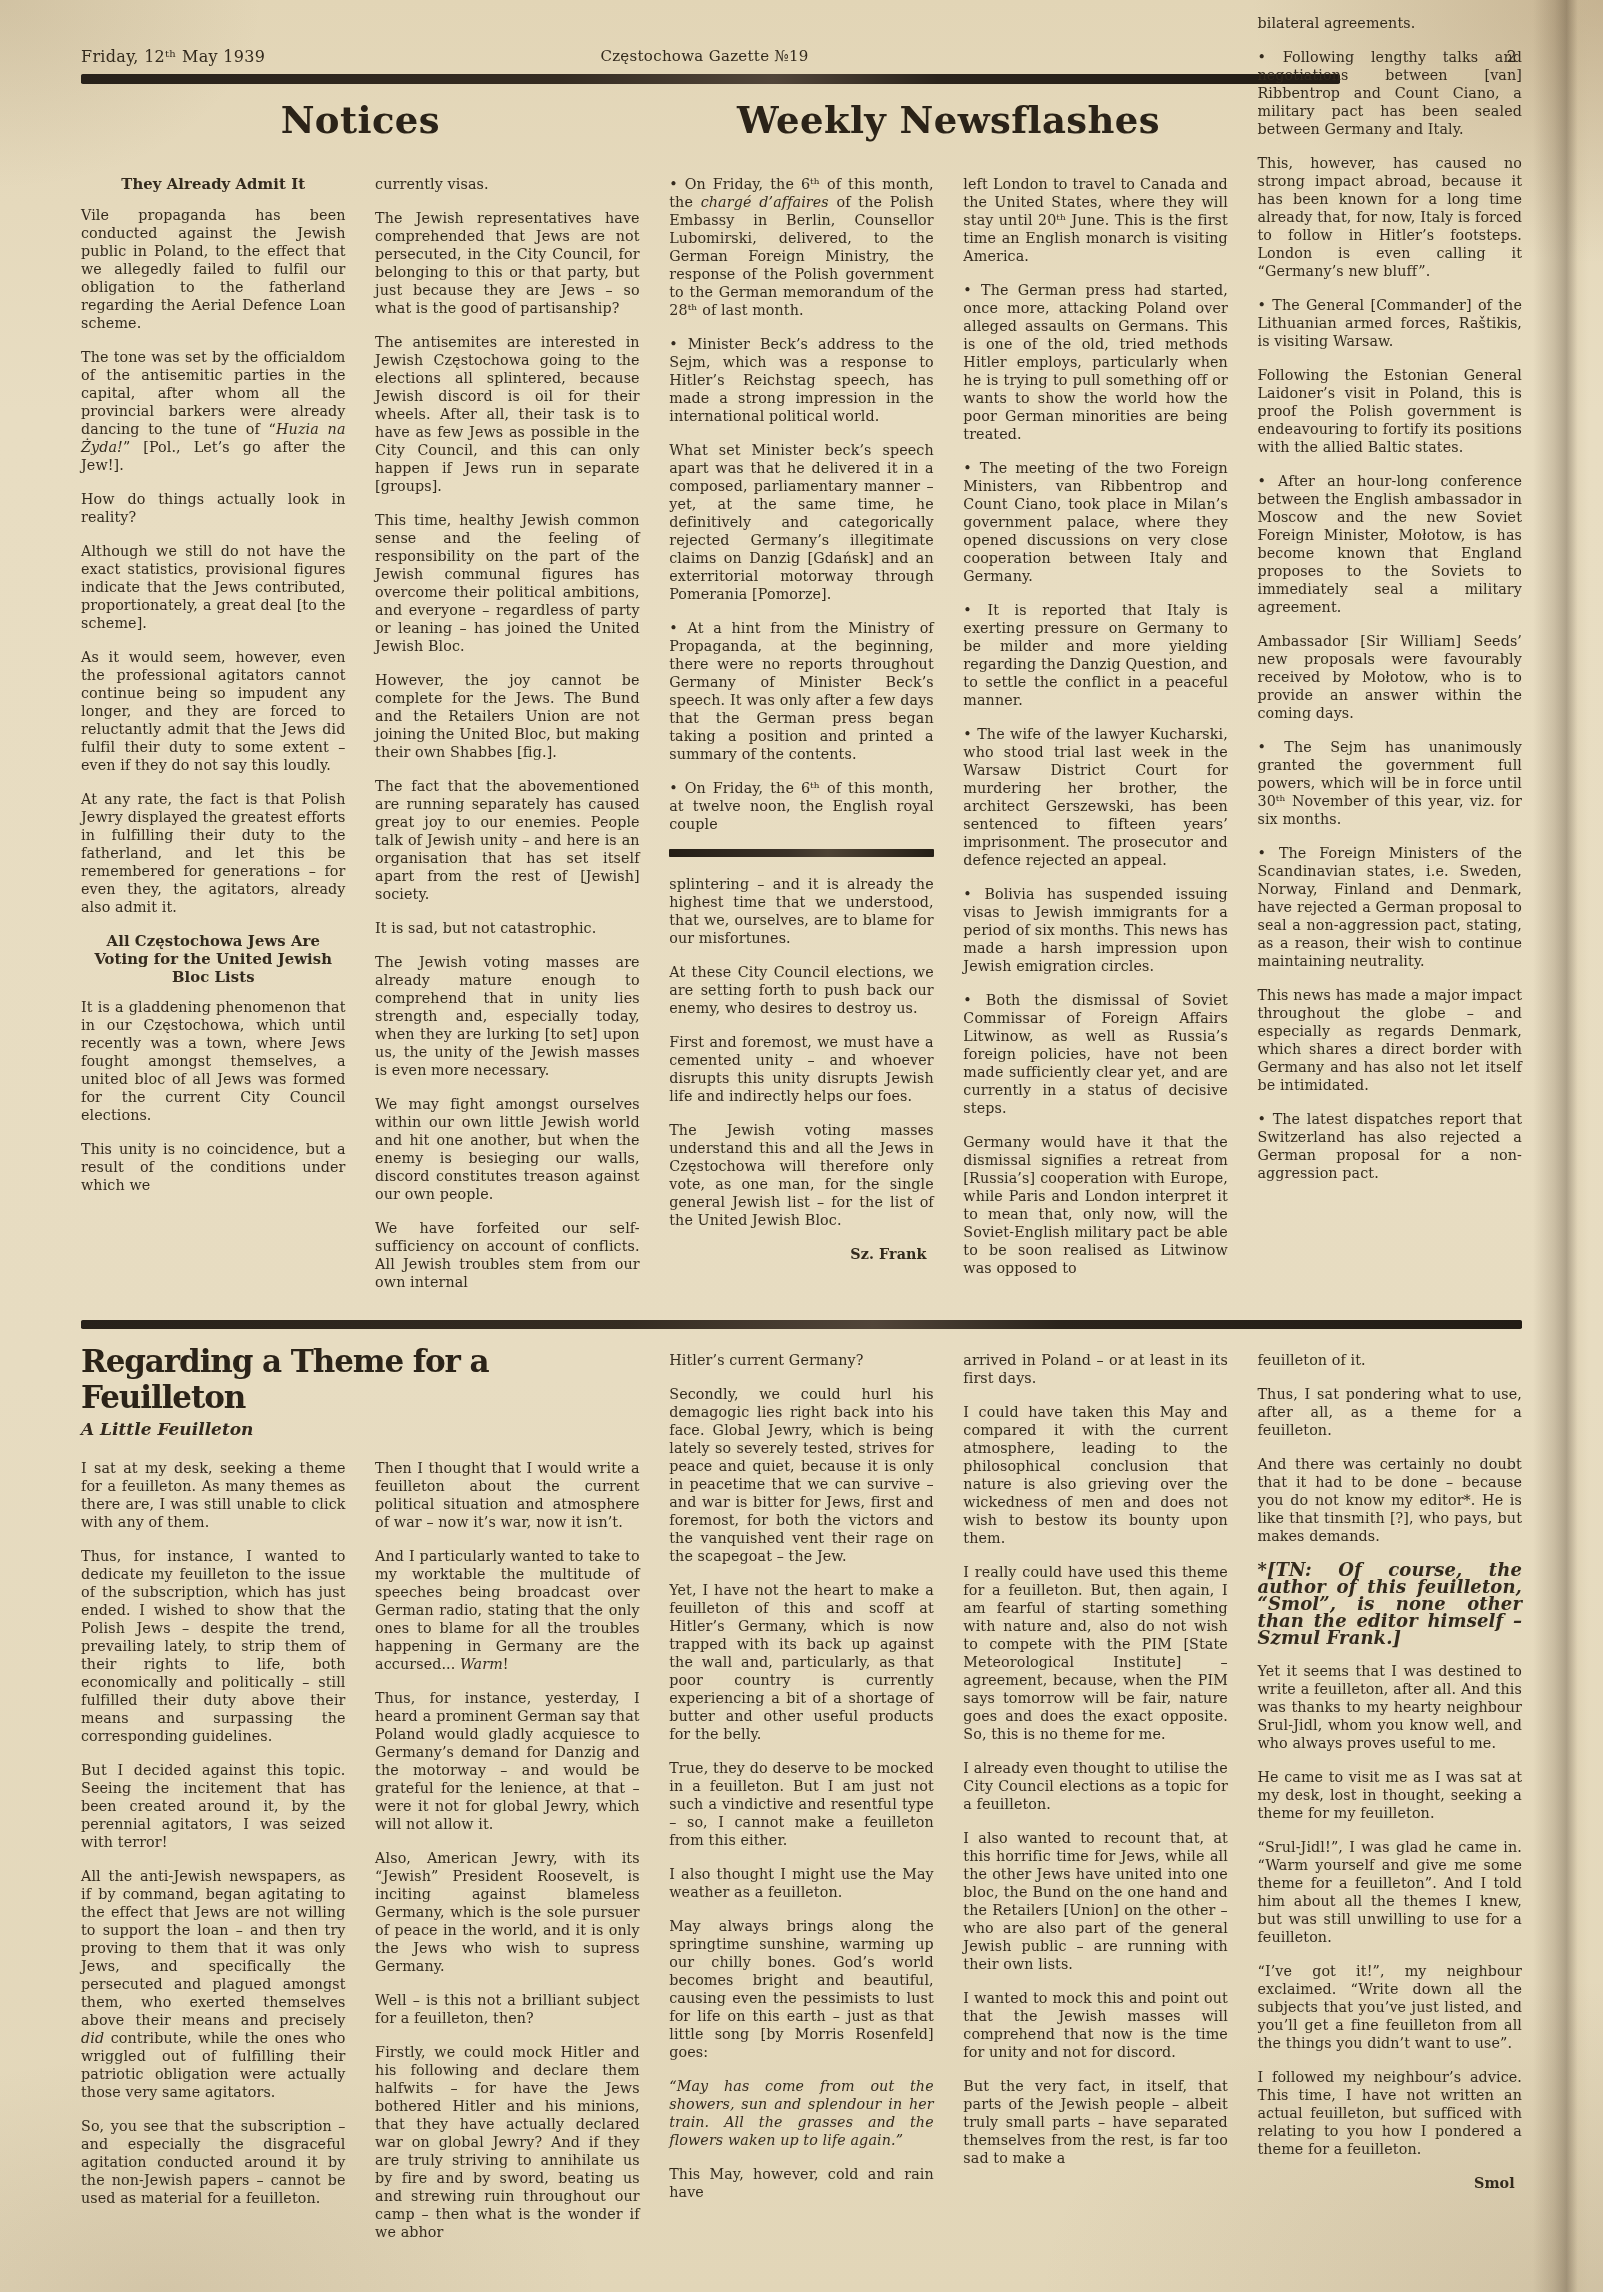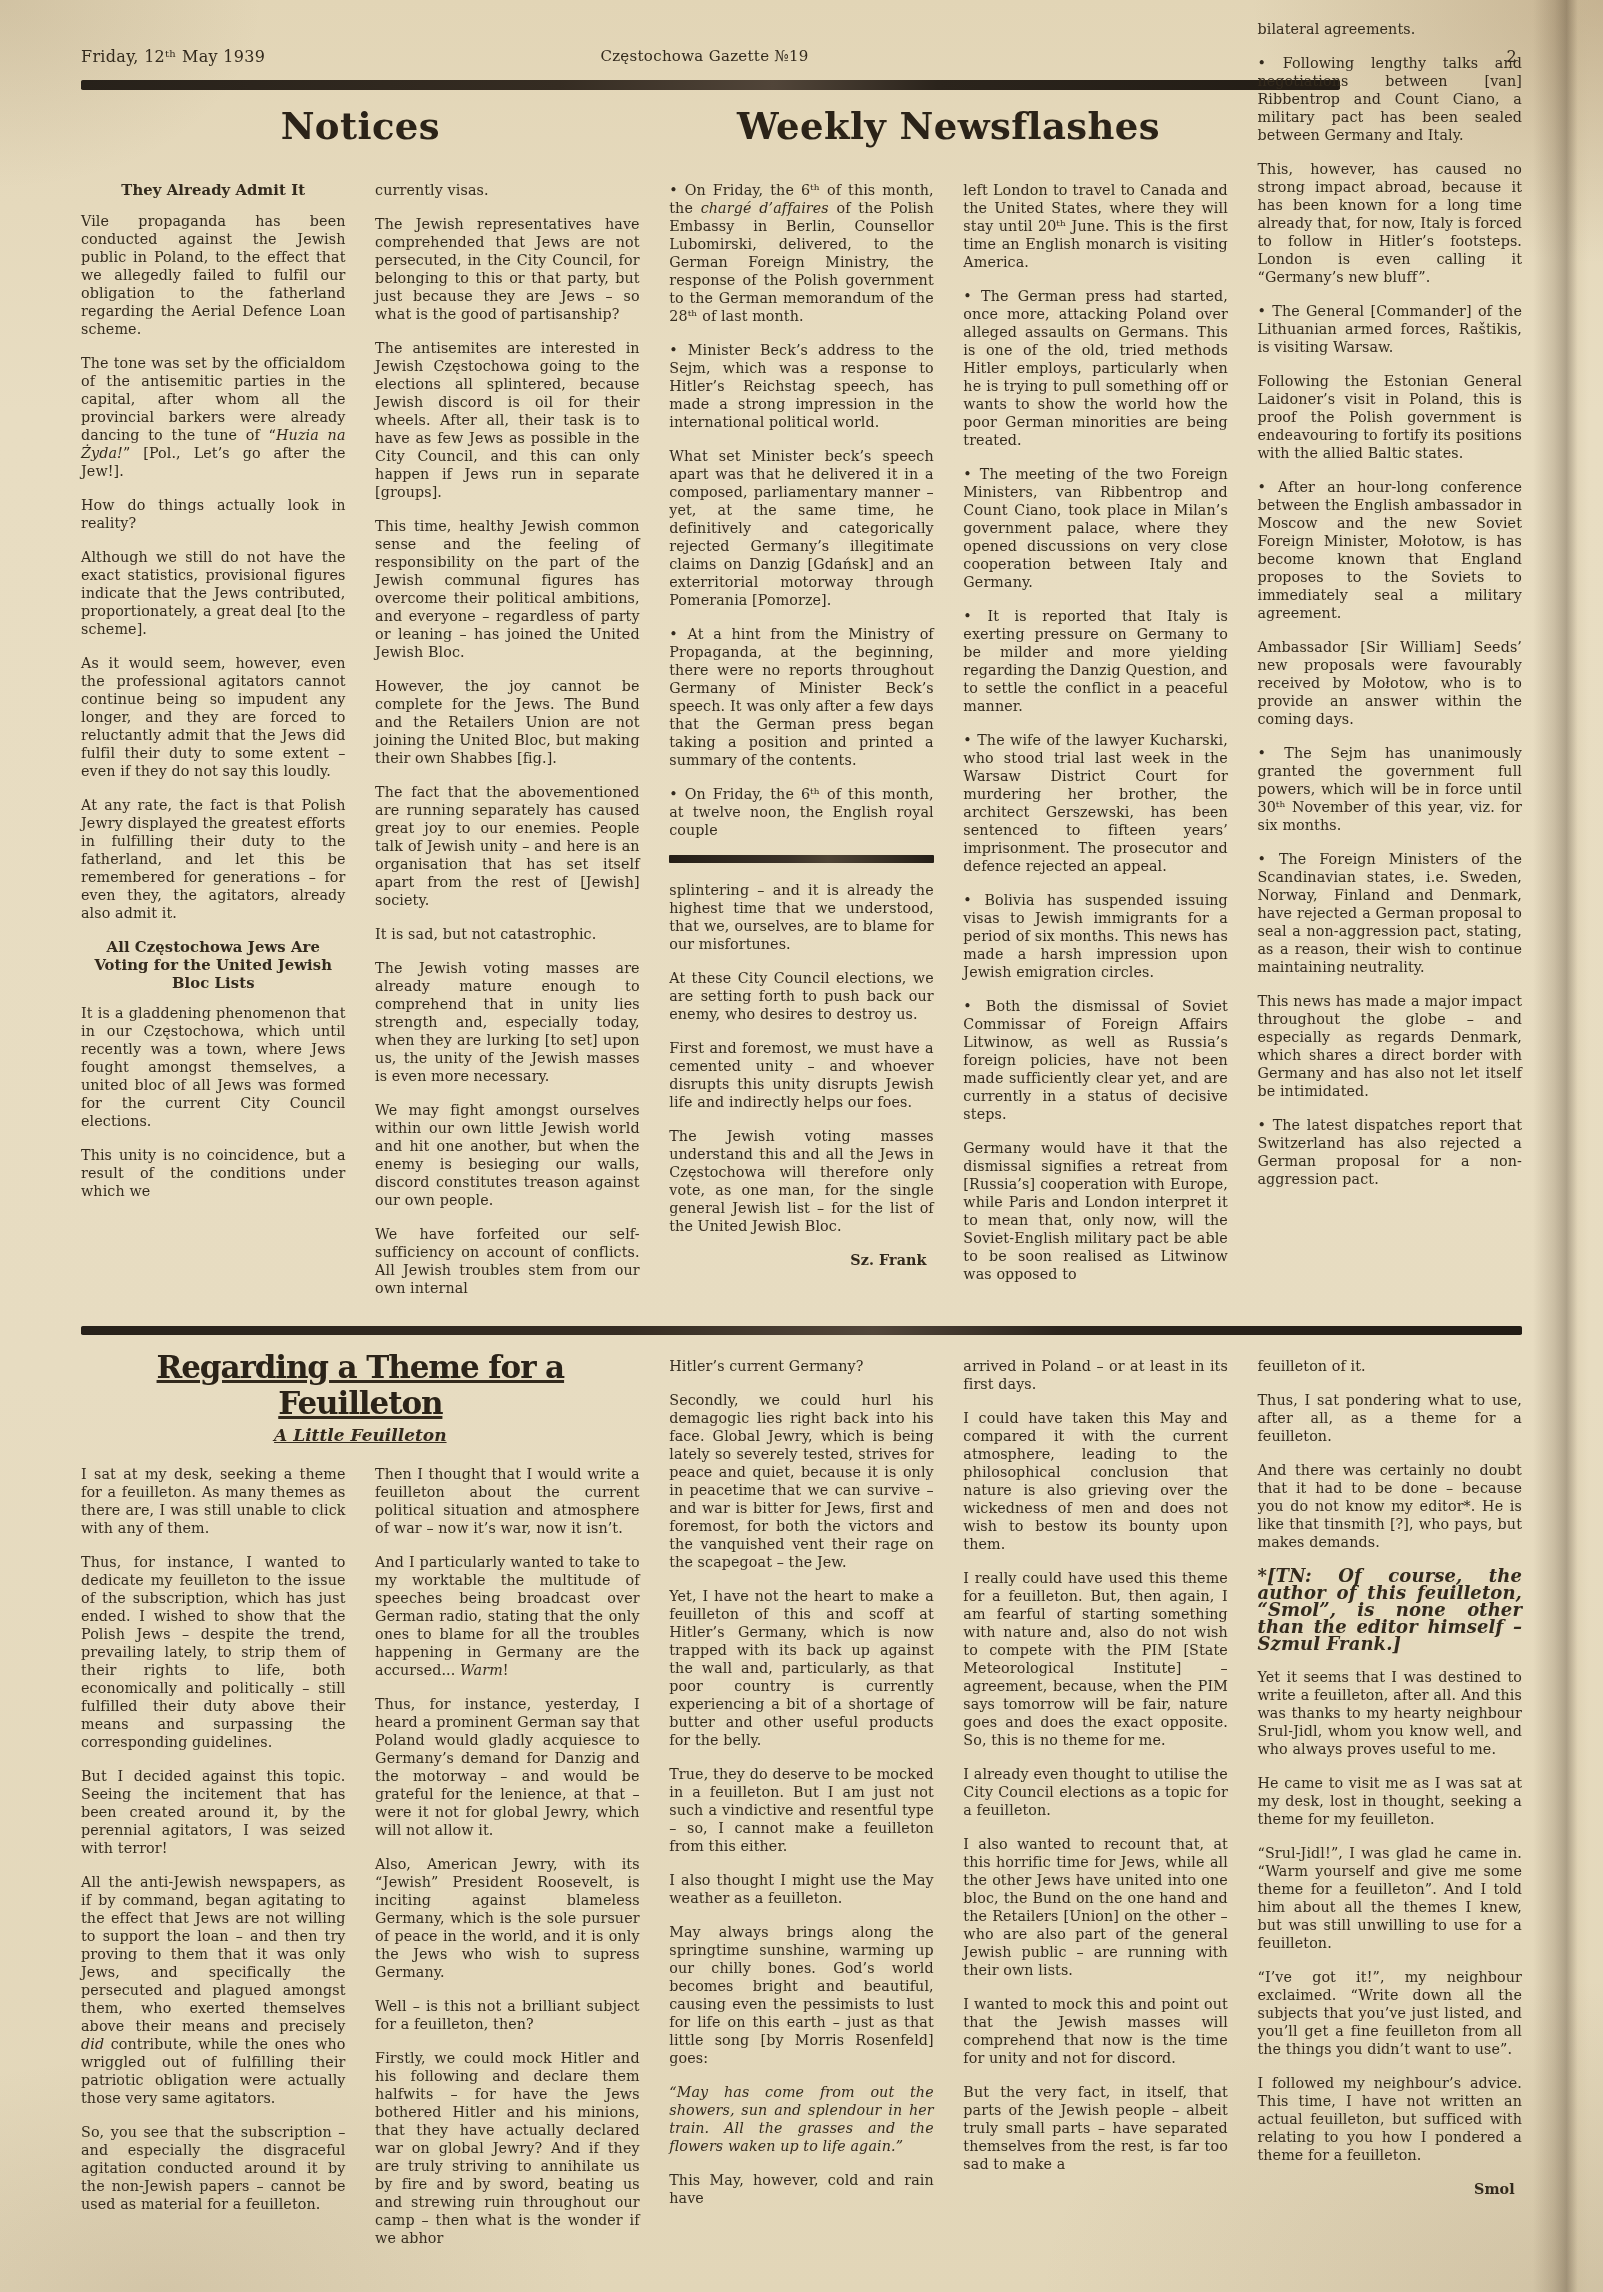--- a/index.html
+++ b/index.html
@@ -16,32 +16,32 @@
       radial-gradient(ellipse 806px 448px at 100% 100%, rgba(125,100,68,0.18), rgba(125,100,68,0) 70%),
       linear-gradient(180deg,#e2d5b6 0%, #e8ddc2 18%, #e7dcc1 60%, #e2d6b8 100%);
     font-family:"DejaVu Serif","Liberation Serif",serif;
     color:#332a1d;
   }
   
   .page::after{
     content:"";position:absolute;top:0;bottom:0;right:14.3px;width:56px;pointer-events:none;
     background:linear-gradient(90deg, rgba(88,68,45,0) 0%, rgba(88,68,45,0.20) 38%, rgba(64,48,30,0.34) 60%, rgba(196,178,142,0.18) 80%, rgba(88,68,45,0) 100%);
   }
-  .masthead{display:flex;align-items:baseline;height:27px;margin-bottom:6px;position:relative;gap:33px;}
+  .masthead{display:flex;align-items:baseline;height:27px;margin-bottom:0;position:relative;gap:33px;}
   .masthead .date{font-size:16px;letter-spacing:0.3px;}
   .masthead .gazette{position:absolute;left:0;right:0;text-align:center;font-size:15px;transform:translateX(-97px);letter-spacing:0.3px;}
   .masthead .pagenum{margin-left:auto;font-size:16px;padding-right:5.4px;}
   .rule{border:none;border-radius:1.8px;background:linear-gradient(90deg,#27211a 0%,#352c22 38%,#514539 55%,#2b241c 68%,#221c15 100%);}
   .rule.header-rule{height:9.9px;width:1259px;margin:0 0 14.3px 0;}
   .rule.bottom-rule{height:9px;width:100%;margin:12.5px 0 14.3px 0;}
   .topgrid,.botgrid{display:grid;grid-template-columns:repeat(5,1fr);column-gap:29.6px;grid-template-rows:auto 1fr;}
   h1{margin:0;font-weight:bold;color:#2b2318;}
   .h-notices{grid-column:1/3;grid-row:1;text-align:center;font-size:37px;letter-spacing:0.4px;margin-bottom:25px;}
   .h-news{grid-column:3/5;grid-row:1;text-align:center;font-size:37px;letter-spacing:0.4px;margin-bottom:12.5px;}
-  .h-feuil-wrap{grid-column:1/3;grid-row:1;text-align:center;margin-bottom:12.5px;text-decoration:underline;}
+  .h-feuil-wrap{grid-column:1/3;grid-row:1;margin-bottom:12.5px;}
   .h-feuil{font-size:31px;letter-spacing:-1.1px;}
   .h-feuil-sub{font-size:17px;font-style:italic;font-weight:bold;margin-top:3.6px;color:#33291c;}
   .col{grid-row:2;min-width:0;margin-top:8px;}
   .c1{grid-column:1;} .c2{grid-column:2;} .c3{grid-column:3;} .c4{grid-column:4;} .c5{grid-column:5;}
   .span-rows{grid-row:1/3;}
   .pullup{margin-top:-84px;}
   .col p{margin:0 0 16px 0;font-size:14.3px;line-height:18px;text-align:justify;letter-spacing:0.1px;}
   .col p.subhead{text-align:center;font-weight:bold;font-size:14.8px;margin-bottom:12.5px;}
   .col p.sig{text-align:right;font-weight:bold;padding-right:7.2px;}
   .col p.footnote{font-size:18px;font-style:italic;font-weight:bold;line-height:17px;}

